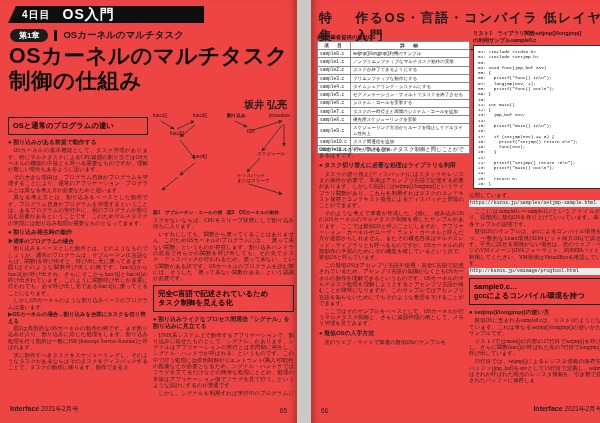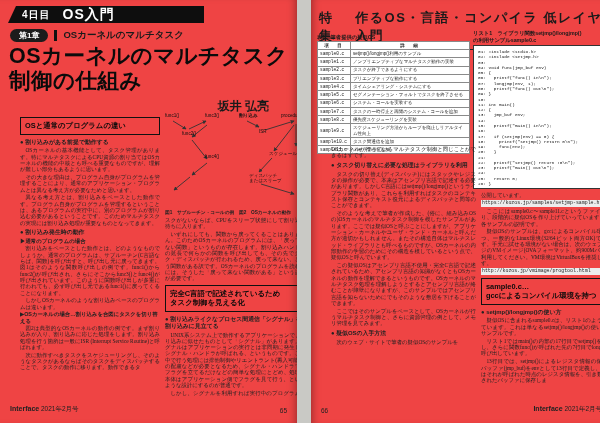--- a/index.html
+++ b/index.html
@@ -13,25 +13,25 @@
   .banner{position:absolute;left:8px;top:6px;width:196px;height:17px;background:#0e0e0e;color:#fff;
           display:flex;align-items:center;gap:12px;padding-left:14px;box-sizing:border-box;
           clip-path:polygon(8px 0,100% 0,100% 100%,0 100%);font-weight:bold;}
   .banner .day{font-size:10px;letter-spacing:1px;}
   .banner .topic{font-size:14px;letter-spacing:1px;}
   .chaprow{position:absolute;left:10px;top:29px;display:flex;align-items:center;gap:6px;}
   .badge{background:#1c1c1c;color:#fff;border-radius:8px;font-size:8px;font-weight:bold;padding:1px 9px;}
   .chapsub{font-size:9.5px;font-weight:bold;border-left:3px solid #111;padding-left:6px;line-height:1.1;}
   .title{position:absolute;left:9px;top:44px;font-size:21.5px;font-weight:bold;line-height:1.18;
          white-space:pre-line;letter-spacing:.5px;color:#0b0b0b;}
-  .author{position:absolute;right:28px;top:98px;font-size:12px;font-weight:bold;}
+  .author{position:absolute;right:10px;top:98px;font-size:10px;font-weight:bold;}
 
   
   .col{position:absolute;font-size:5.4px;line-height:1.17;text-align:justify;
-       font-family:"Liberation Serif","DejaVu Serif",serif;color:#222;overflow:hidden;margin-left:12px;}
+       font-family:"Liberation Serif","DejaVu Serif",serif;color:#222;overflow:hidden;}
   .blk{margin:0 0 1.5px;}
   .blk.p{text-indent:1em;}
   .blk.pn{text-indent:0;}
   .blk.h2{font-family:"Liberation Sans",sans-serif;font-weight:bold;font-size:5.9px;
           margin:3.5px 0 1.5px;text-align:left;text-indent:0;line-height:1.2;}
   .blk.h3{font-family:"Liberation Sans",sans-serif;font-weight:bold;font-size:5.4px;
           margin:1.5px 0 1px;text-align:left;text-indent:0;}
   .blk.boxh{border:1.3px solid #111;font-family:"Liberation Sans",sans-serif;font-weight:bold;
             font-size:7.4px;line-height:1.3;padding:3px 4px;margin:3px 0 4px;text-align:left;
             text-indent:0;white-space:pre-line;color:#0b0b0b;}

